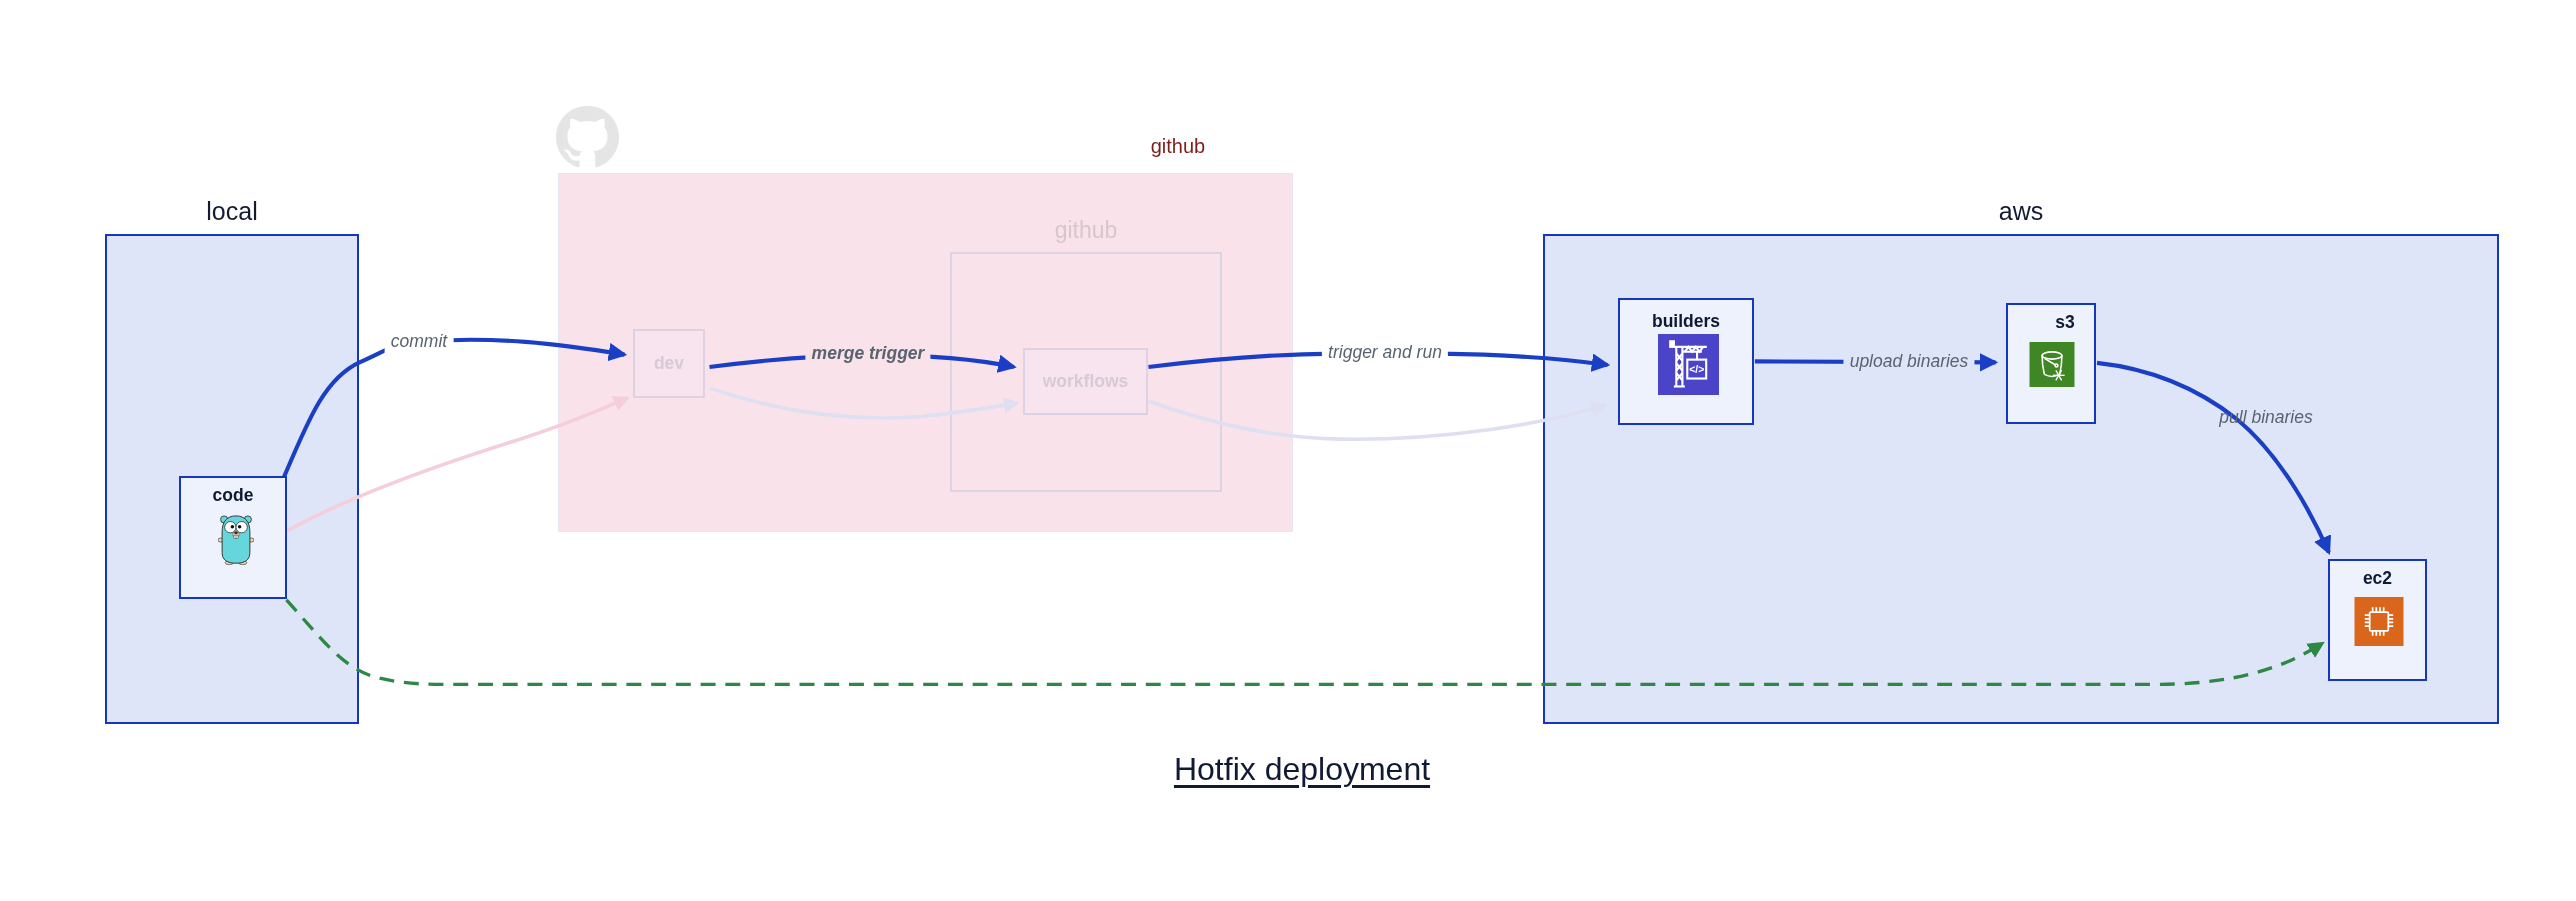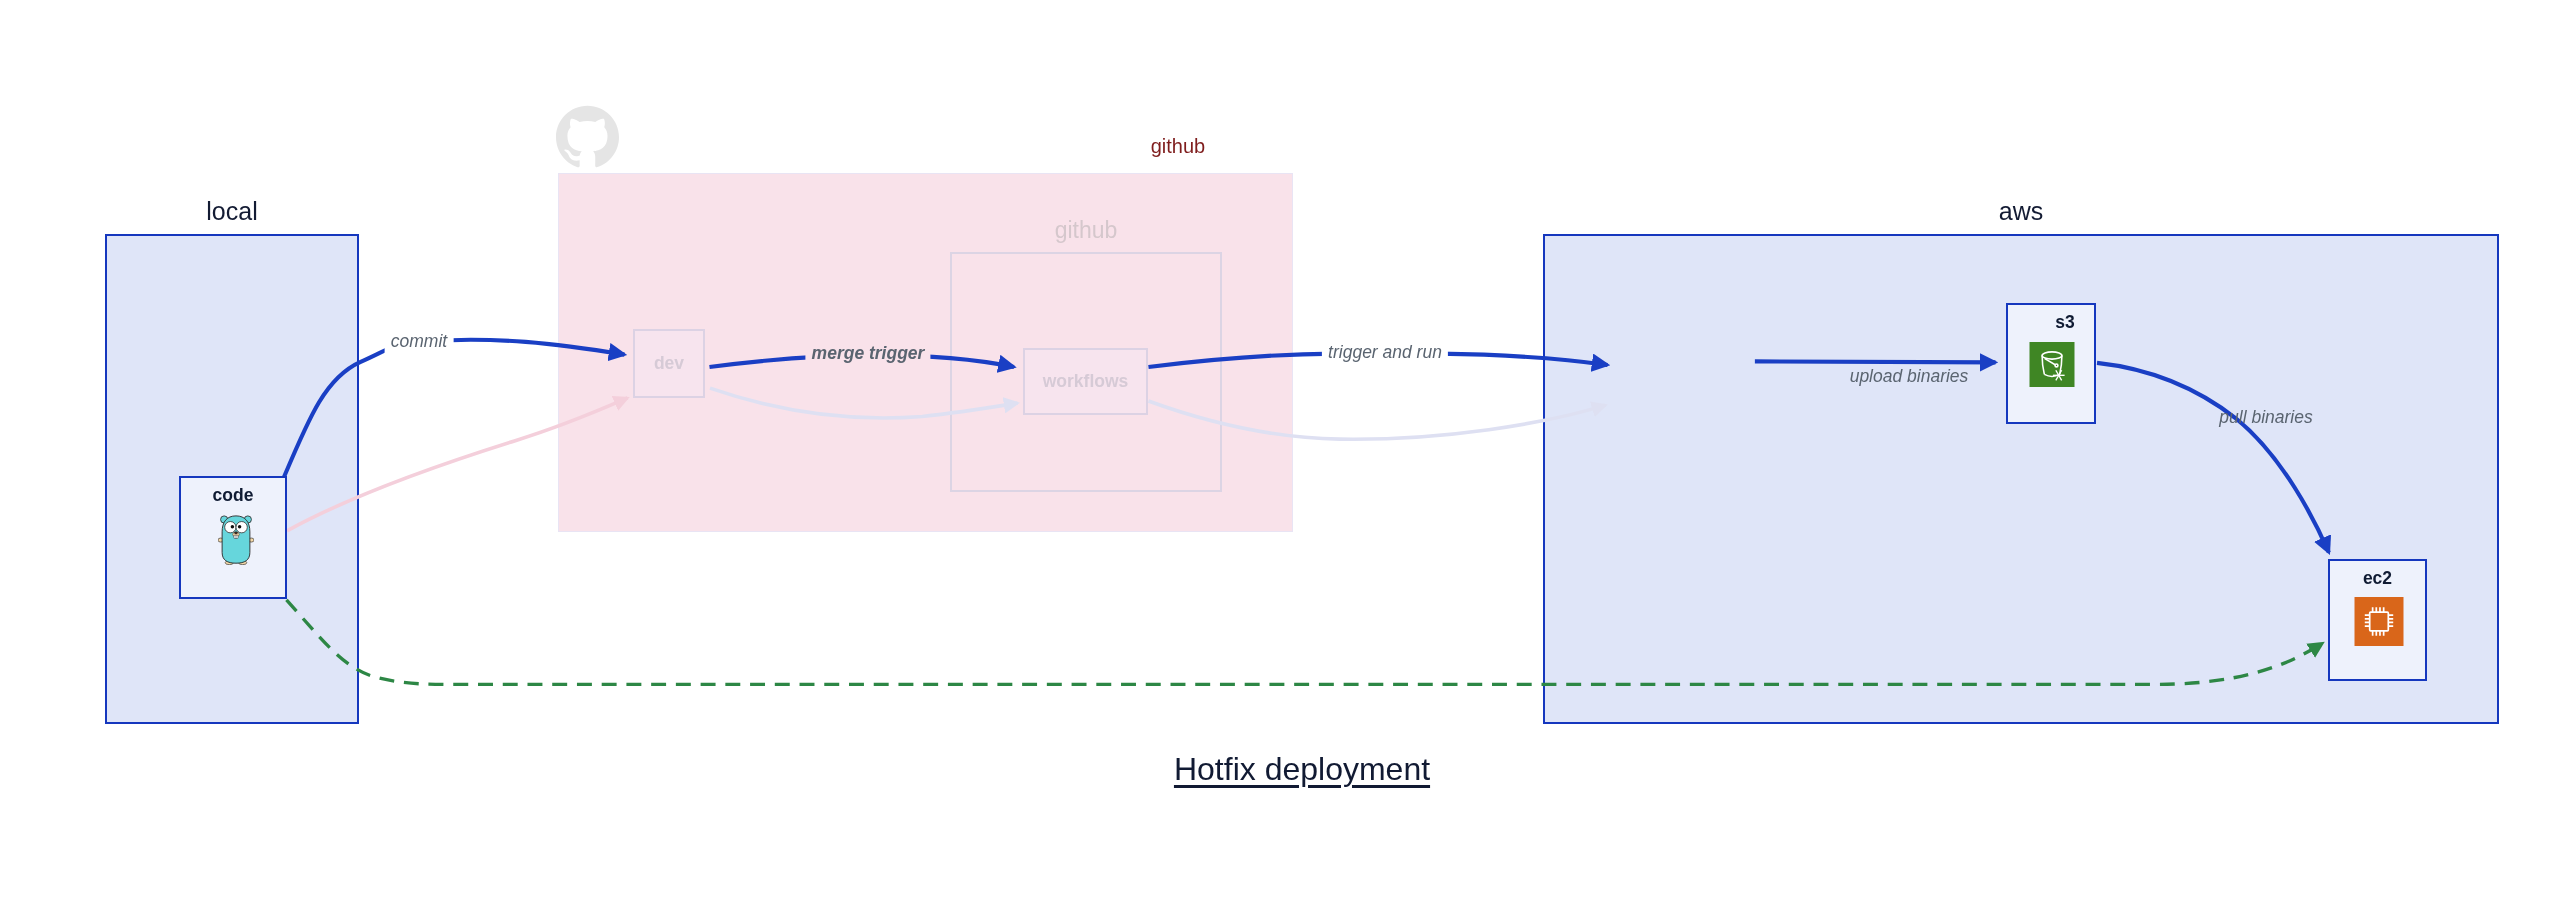--- a/index.html
+++ b/index.html
@@ -47,21 +47,21 @@
   
   .edge-label{position:absolute;z-index:3;transform:translate(-50%,-50%);
               font-style:italic;font-size:17.5px;color:#5a6470;white-space:nowrap;
               padding:3.1px 6.2px;line-height:1;}
   .bg-white{background:#ffffff;}
   .bg-pink{background:#f9e2ea;font-weight:bold;}
   .bg-blue{background:#dfe5f8;}
   #label-commit{left:419px;top:342px;}
   #label-merge-trigger{left:868px;top:354px;}
   #label-upload-and-run{left:1385px;top:353px;}
-  #label-upload-binaries{left:1909px;top:362px;margin-top:15px;}
+  #label-upload-binaries{left:1909px;top:362px;}
   #label-pull-binaries{left:2266px;top:418px;background:transparent;}
 
   
   #diagram-title{position:absolute;left:0;top:751px;width:2604px;text-align:center;z-index:4;
                  font-size:32px;font-weight:500;color:#111a33;
                  text-decoration:underline;text-decoration-thickness:3.1px;text-underline-offset:5.2px;}
 </style>
 </head>
 <body>
 
@@ -138,20 +138,39 @@
   </div>
 
   <div class="node faded-node" id="dev-node">
     <div class="node-label">dev</div>
   </div>
 
   <div class="node faded-node" id="workflows-node">
     <div class="node-label">workflows</div>
   </div>
 
+  <div class="node blue-node" id="builders-node">
+    <div class="node-label">builders</div>
+    <svg class="node-icon" id="builders-icon" viewBox="0 0 100 100">
+      <rect x="0" y="0" width="100" height="100" fill="#4b44c8"></rect>
+      <g stroke="#ffffff" stroke-width="3.5" fill="none">
+        <rect x="20" y="12" width="6" height="9" fill="#ffffff"></rect>
+        <line x1="30" y1="21" x2="30" y2="86"></line>
+        <line x1="40" y1="21" x2="40" y2="86"></line>
+        <path d="M30 32 L40 44 M40 32 L30 44 M30 48 L40 60 M40 48 L30 60 M30 64 L40 76 M40 64 L30 76"></path>
+        <line x1="26" y1="86" x2="44" y2="86"></line>
+        <line x1="26" y1="21" x2="80" y2="21"></line>
+        <line x1="40" y1="29" x2="72" y2="29"></line>
+        <path d="M44 29 L50 21 L56 29 L62 21 L68 29 L74 21"></path>
+        <line x1="64" y1="29" x2="64" y2="42"></line>
+        <rect x="48" y="42" width="31" height="31"></rect>
+      </g>
+      <text x="63.5" y="63.5" fill="#ffffff" font-size="17" font-weight="bold" text-anchor="middle" font-family="Liberation Sans, sans-serif">&lt;/&gt;</text>
+    </svg>
+  </div>
 
   <div class="node blue-node" id="s3-node">
     <div class="node-label">s3</div>
     <svg class="node-icon" id="s3-icon" viewBox="0 0 100 100">
       <rect x="0" y="0" width="100" height="100" fill="#3f8624"></rect>
       <g stroke="#ffffff" stroke-width="3.5" fill="none">
         <ellipse cx="50" cy="30" rx="22" ry="8"></ellipse>
         <path d="M28 30 C28 46 30 60 33 72"></path>
         <path d="M72 30 C72 46 70 60 67 72"></path>
         <path d="M33 72 Q50 81 67 72"></path>

